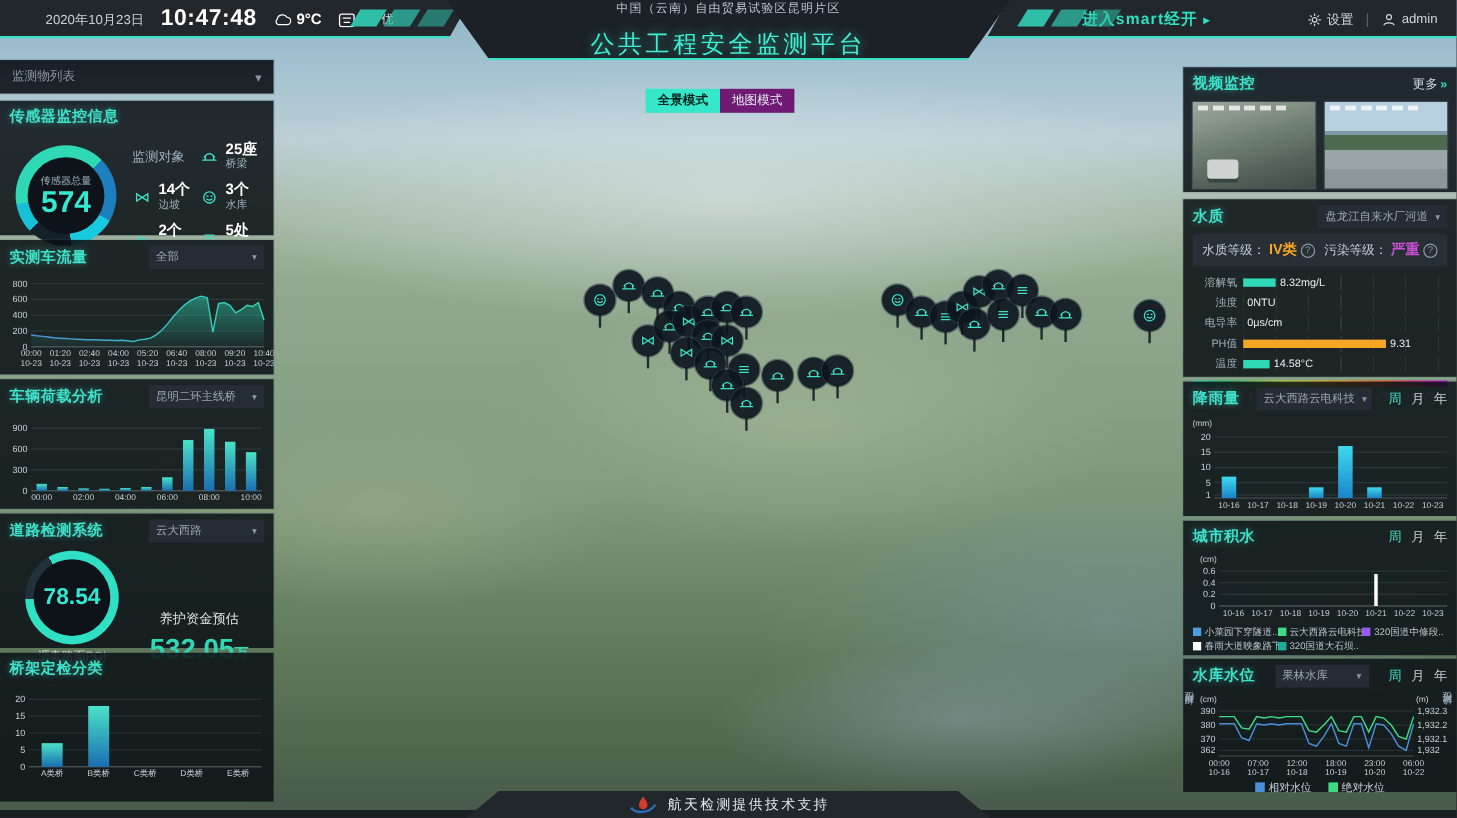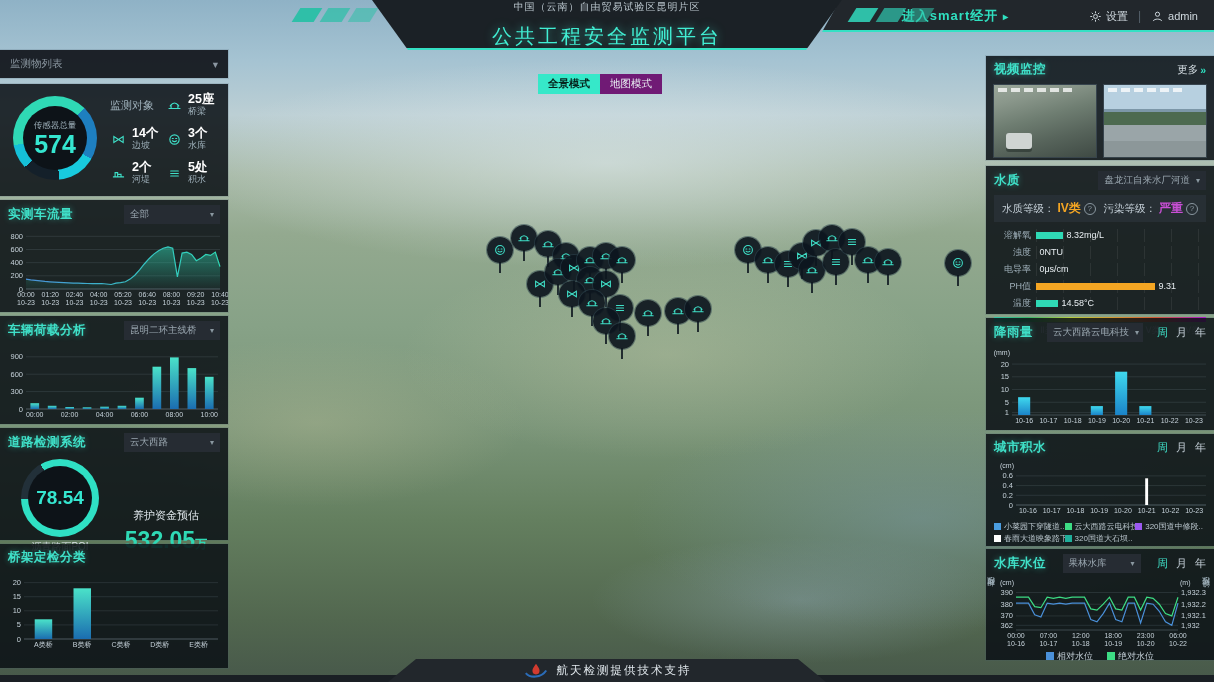--- a/index.html
+++ b/index.html
@@ -360,20 +360,38 @@
       <div class="marker" style="left: 945px; top: 250px;">
         <div class="pin">
           <svg width="16" height="16" viewBox="0 0 20 20" fill="none" stroke="#3fe0c8" stroke-width="1.3" stroke-linecap="round">
             <circle cx="10" cy="10" r="5.5"></circle>
             <path d="M7.4 8.8h1.2M11.4 8.8h1.2M7.5 11.5c1.6 1.3 3.4 1.3 5 0"></path>
           </svg>
         </div>
       </div>
     </div>
 
+  <div class="hdr-side hdr-left">
+    <span class="hdr-date">2020年10月23日</span>
+    <span class="hdr-time">10:47:48</span>
+    <span class="hdr-wx">
+      <svg width="15" height="12" viewBox="0 0 20 14">
+          <path d="M5 13h10a4 4 0 0 0 0-8 6 6 0 0 0-11 2A3.5 3.5 0 0 0 5 13z" fill="none" stroke="#fff" stroke-width="1.4"></path>
+        </svg>
+      <span>9°C</span>
+    </span>
+    <span class="hdr-aqi">
+      <svg width="14" height="13" viewBox="0 0 16 15">
+          <rect x="1" y="2" width="14" height="12" rx="2" fill="none" stroke="#fff" stroke-width="1.3"></rect>
+          <path d="M4 6h8M5 10h6" stroke="#fff" stroke-width="1.2"></path>
+        </svg>
+      <span>43</span>
+      <span class="aqi-u">优</span>
+    </span>
+  </div>
 
   <div class="stripes stripes-l">
       <span></span>
       <span></span>
       <span></span>
     </div>
   <div class="stripes stripes-r">
       <span></span>
       <span></span>
       <span></span>
@@ -408,20 +426,23 @@
     <div class="mode-btn mode-on">全景模式</div>
     <div class="mode-btn mode-off">地图模式</div>
   </div>
 
   <div class="panel mlist" style="left:0;top:50px;width:228px;height:28px">
     <span>监测物列表</span>
     <span class="caret">▾</span>
   </div>
 
   <div class="panel" style="left:0;top:84px;width:228px;height:112px">
+    <div class="ph">
+        <span class="pt">传感器监控信息</span>
+      </div>
     <div class="sensor-body">
       <div class="donut-wrap">
         <div class="donut">
             <div class="inner">
           <span class="dl">传感器总量</span>
           <span class="dv">574</span>
         </div>
           </div>
       </div>
       <div class="stat-grid" id="sensor-stats">

